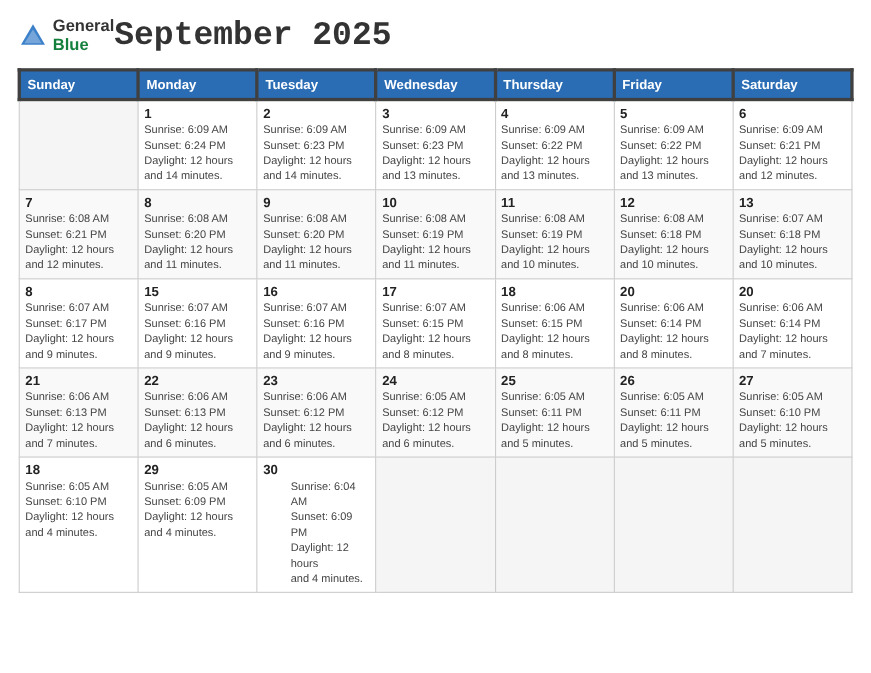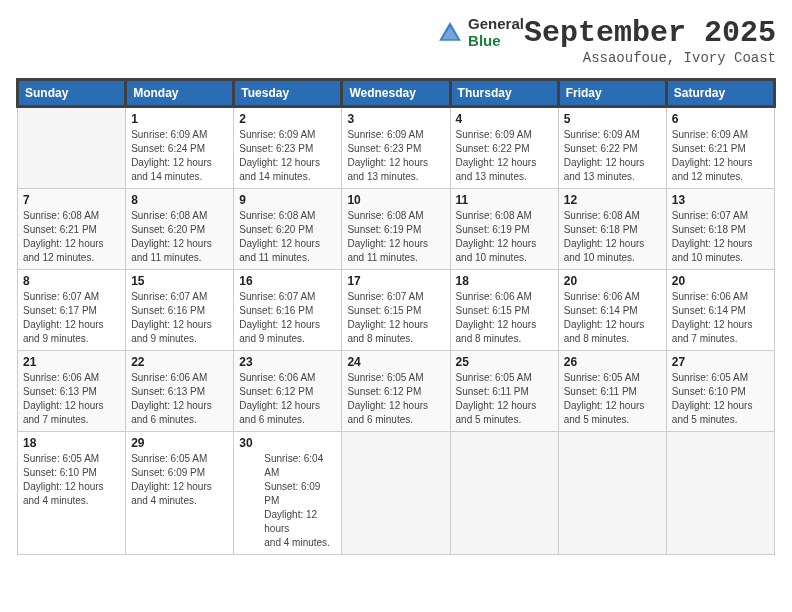--- a/index.html
+++ b/index.html
@@ -5,21 +5,21 @@
     * { box-sizing: border-box; margin: 0; padding: 0; }
     body {
       font-family: Arial, sans-serif;
       background: #fff;
       width: 792px;
       min-height: 612px;
       padding: 16px;
     }
     .header {
       display: flex;
-      justify-content: flex-end;
+      justify-content: flex-start;
       align-items: flex-start;
       margin-bottom: 12px;
     }
     .logo {
       display: flex;
       align-items: center;
       gap: 4px;
     }
     .logo-text {
       display: flex;
@@ -96,21 +96,20 @@
       <polygon points="18,4 32,28 4,28" fill="#1a6abf" opacity="0.85"></polygon>
       <polygon points="18,10 28,26 8,26" fill="#fff" opacity="0.3"></polygon>
     </svg>
     <div class="logo-text">
       <span>General</span>
       <span>Blue</span>
     </div>
   </div>
   <div class="title-block">
     <h1>September 2025</h1>
-    <h2>Assaoufoue, Ivory Coast</h2>
   </div>
 </div>
 
 <table class="calendar">
   <thead>
     <tr>
     <th>Sunday</th>
         <th>Monday</th>
         <th>Tuesday</th>
         <th>Wednesday</th>

